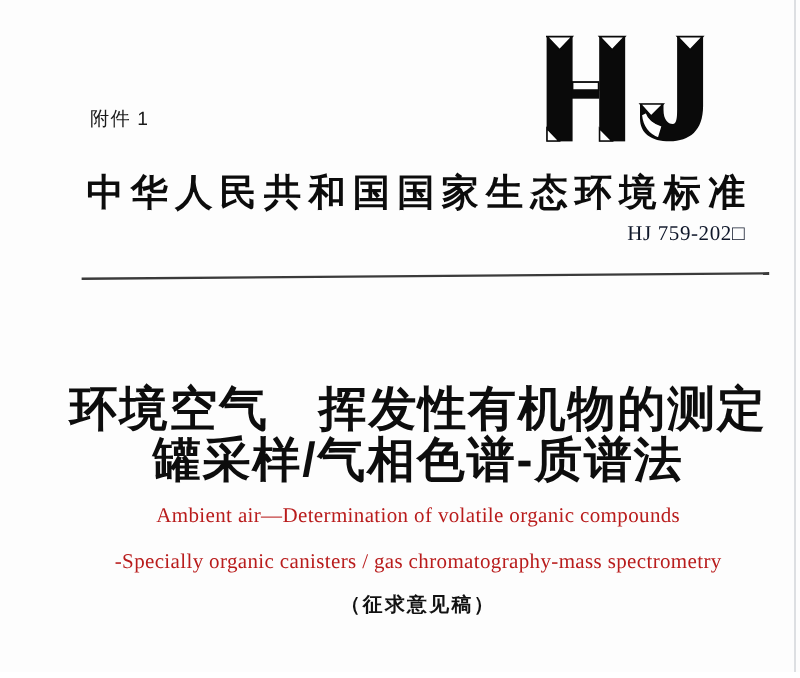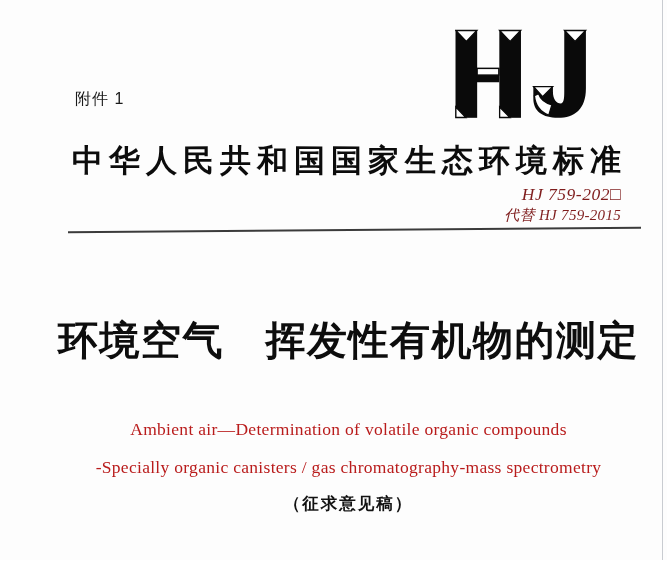--- a/index.html
+++ b/index.html
@@ -18,22 +18,22 @@
     font-size: 16px; color: #1a1a1a; letter-spacing: 1px;
   }
   .logo { position: absolute; left: 455px; top: 29px; width: 134px; height: 90px; }
   .heading {
     position: absolute; left: 72px; top: 140px;
     font-family: Liberation Serif, serif;
     font-weight: 700; font-size: 31px; letter-spacing: 6px;
     white-space: nowrap; color: #0c0c0c;
   }
   .std-block {
-    position: absolute; right: 46px; top: 184px; text-align: right;
-    font-family: "Liberation Serif", "DejaVu Serif", serif; color: #7f1d1d; font-style: italic;
+    position: absolute; right: 46px; top: 184px; 
+    font-family: "Liberation Serif", "DejaVu Serif", serif; color: #0f172a;
   }
   .std-no   { font-size: 17.5px; letter-spacing: 0.5px; line-height: 20px; }
   .std-replace { font-size: 15px; line-height: 19px; margin-top: 2px; letter-spacing: 0.3px; }
   .rule {
     position: absolute; left: 68px; top: 229px; width: 573px; height: 2px;
     background: #3b3b3b; transform: rotate(-0.45deg);
   }
   .center-line { position: absolute; left: 30px; width: 637px; text-align: center; }
   .title-zh {
     font-family: "Liberation Sans", "DejaVu Sans", sans-serif;
@@ -83,26 +83,26 @@
       <path class="facet" d="M106.3,0.8 L126.7,0.8 L116.5,11.5 Z"></path>
       <path class="facet" d="M76.3,55.3 L94.7,55.3 L85,65 Z"></path>
       <path class="facet" d="M77,64 C78,74 83,80 91,83 L94,73 C87,71 83,68 81,62 Z"></path>
     </svg>
   </div>
 
   <div class="heading">中华人民共和国国家生态环境标准</div>
 
   <div class="std-block">
     <div class="std-no">HJ 759-202□</div>
-    <div class="std-replace">代替 HJ 759-2015</div>
   </div>
 
   <div class="rule"></div>
 
   <div class="center-line title-zh t1">环境空气　挥发性有机物的测定</div>
+  <div class="center-line title-zh t2">罐采样/气相色谱-质谱法</div>
 
   <div class="center-line title-en en1">Ambient air—Determination of volatile organic compounds</div>
   <div class="center-line title-en en2">-Specially organic canisters / gas chromatography-mass spectrometry</div>
 
   <div class="center-line draft">（征求意见稿）</div>
 
   <div class="scan-edge-v"></div>
 </div>
 
 </body></html>

